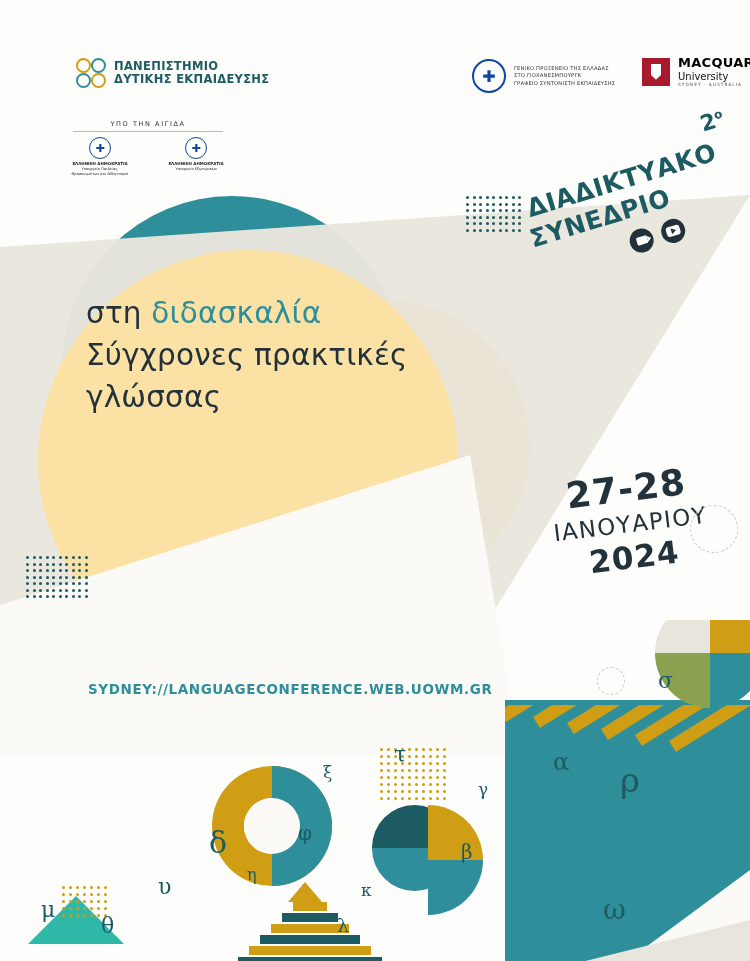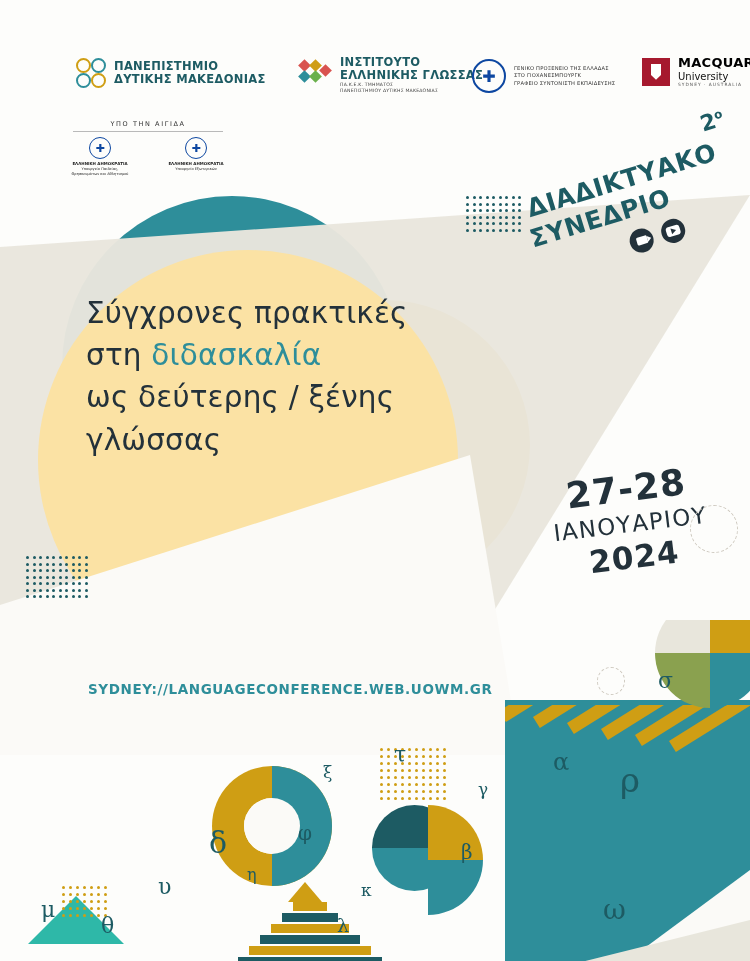--- a/index.html
+++ b/index.html
@@ -295,39 +295,24 @@
 
     <div class="logo" style="left:40px;top:12px;">
       <div class="uowm-mark">
         <div class="a"></div>
           <div class="b"></div>
           <div class="c"></div>
           <div class="d"></div>
       </div>
       <div class="logo-text">
         <div class="logo-l1">ΠΑΝΕΠΙΣΤΗΜΙΟ</div>
-        <div class="logo-l2">ΔΥΤΙΚΗΣ ΜΑΚΕΔΟΝΙΑΣ</div>
-      </div>
-    </div>
-
-    <div class="logo" style="left:262px;top:10px;">
-      <div class="ieg-mark">
-        <i class="p1"></i>
-          <i class="p2"></i>
-          <i class="p3"></i>
-          <i class="p4"></i>
-          <i class="p5"></i>
-      </div>
-      <div class="logo-text">
-        <div class="logo-l1">ΙΝΣΤΙΤΟΥΤΟ</div>
-        <div class="logo-l2">ΕΛΛΗΝΙΚΗΣ ΓΛΩΣΣΑΣ</div>
-        <div class="logo-sm" style="white-space:pre-line;">ΠΑ.Κ.Ε.Κ. ΤΜΗΜΑΤΟΣ
-ΠΑΝΕΠΙΣΤΗΜΙΟΥ ΔΥΤΙΚΗΣ ΜΑΚΕΔΟΝΙΑΣ</div>
-      </div>
-    </div>
+        <div class="logo-l2">ΔΥΤΙΚΗΣ ΕΚΠΑΙΔΕΥΣΗΣ</div>
+      </div>
+    </div>
+
 
     <div class="logo" style="left:436px;top:13px;">
       <div class="gov-seal">✚</div>
       <div class="gov-text" style="white-space:pre-line;">ΓΕΝΙΚΟ ΠΡΟΞΕΝΕΙΟ ΤΗΣ ΕΛΛΑΔΑΣ
 ΣΤΟ ΓΙΟΧΑΝΕΣΜΠΟΥΡΓΚ
 ΓΡΑΦΕΙΟ ΣΥΝΤΟΝΙΣΤΗ ΕΚΠΑΙΔΕΥΣΗΣ</div>
     </div>
 
     <div class="logo" style="left:606px;top:10px;">
       <div class="mq-block"></div>
@@ -355,25 +340,24 @@
         <div class="aus-seal" style="margin:0 auto;">✚</div>
         <div class="aus-txt">
           <b>ΕΛΛΗΝΙΚΗ ΔΗΜΟΚΡΑΤΙΑ</b><br>
           <span style="white-space:pre-line;">Υπουργείο Εξωτερικών</span>
         </div>
       </div>
     </div>
   </div>
 
   <div class="headline">
-    <div>Σύγχρονες πρακτικές</div>
     <div>
       <span>στη </span><span class="hl">διδασκαλία</span>
     </div>
-    <div>ως δεύτερης / ξένης</div>
+    <div>Σύγχρονες πρακτικές</div>
     <div>γλώσσας</div>
   </div>
 
   <div class="conf">
     <div class="conf-sup">
       <span>2</span><sup style="font-size:12px">ο</sup>
     </div>
     <div class="conf-l1">ΔΙΑΔΙΚΤΥΑΚΟ</div>
     <div class="conf-l2">ΣΥΝΕΔΡΙΟ</div>
     <div class="conf-icons">

